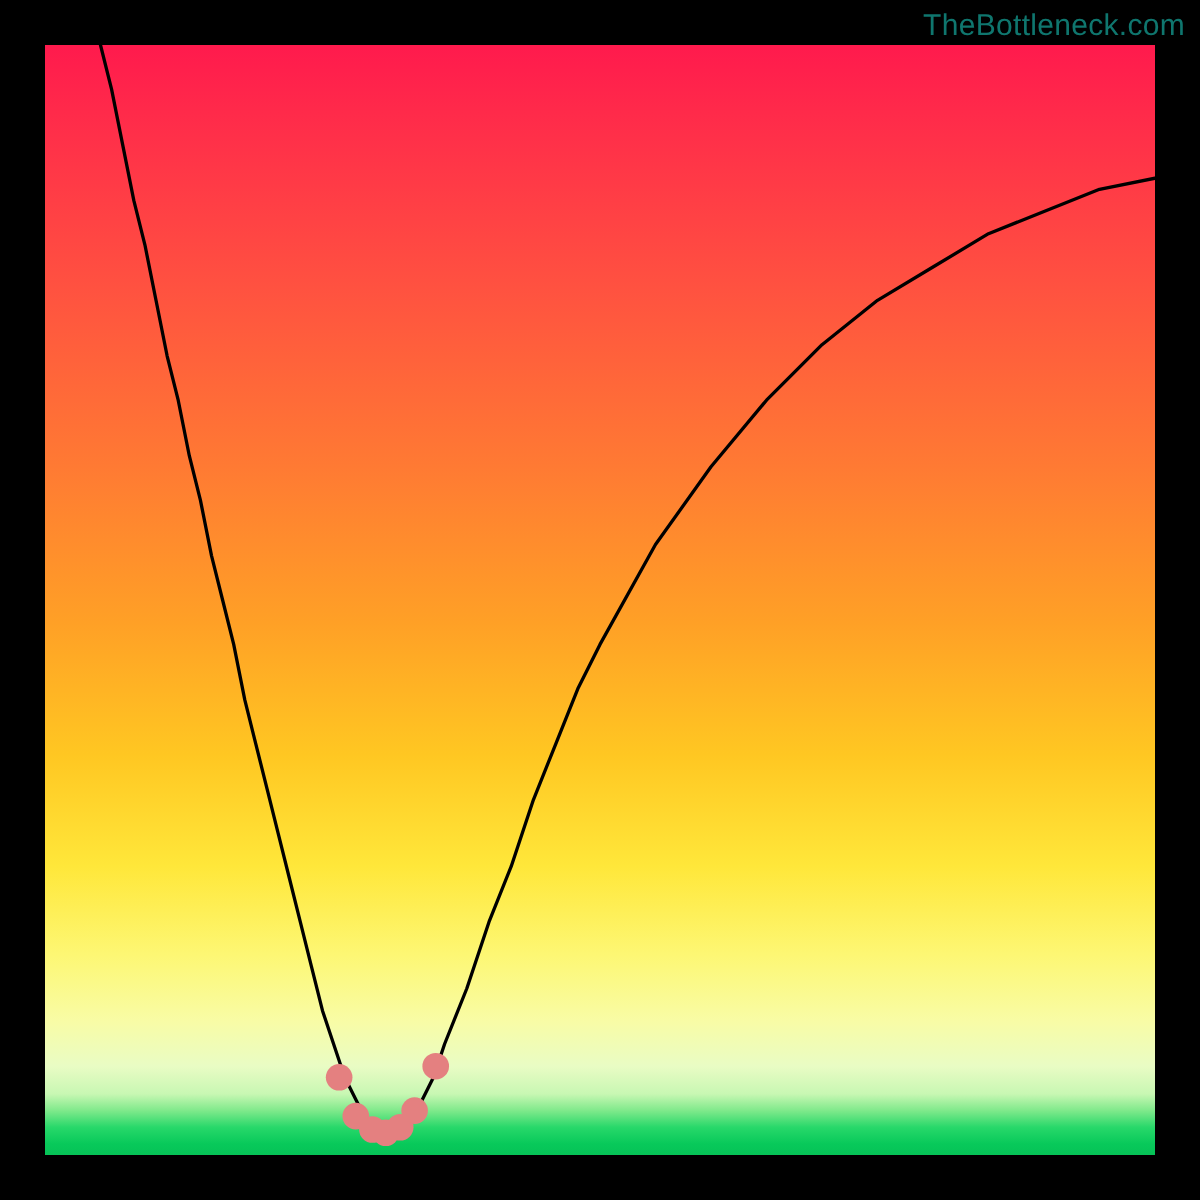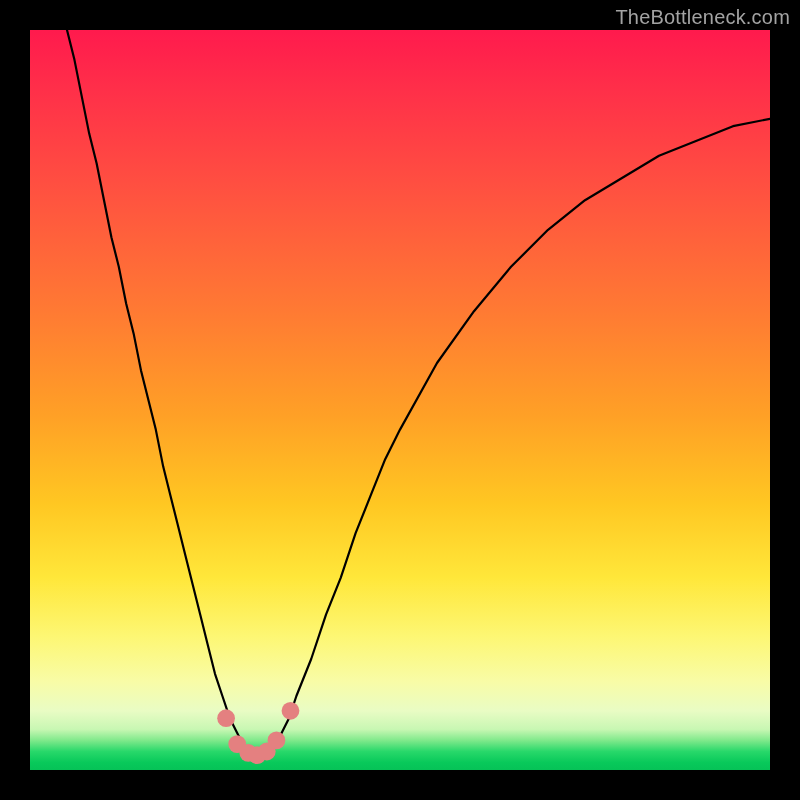--- a/index.html
+++ b/index.html
@@ -57,21 +57,21 @@
     position: absolute;
     left: 0;
     top: 0;
     width: 740px;
     height: 740px;
   }
   .watermark {
     position: absolute;
     top: 6px;
     right: 10px;
-    color: #a3a3a3;
+    color: #0f766e;
     font-size: 20px;
     font-weight: 400;
     letter-spacing: 0.2px;
   }
 </style>
 </head>
 <body>
 
 <div class="frame">
   <div class="plot">

